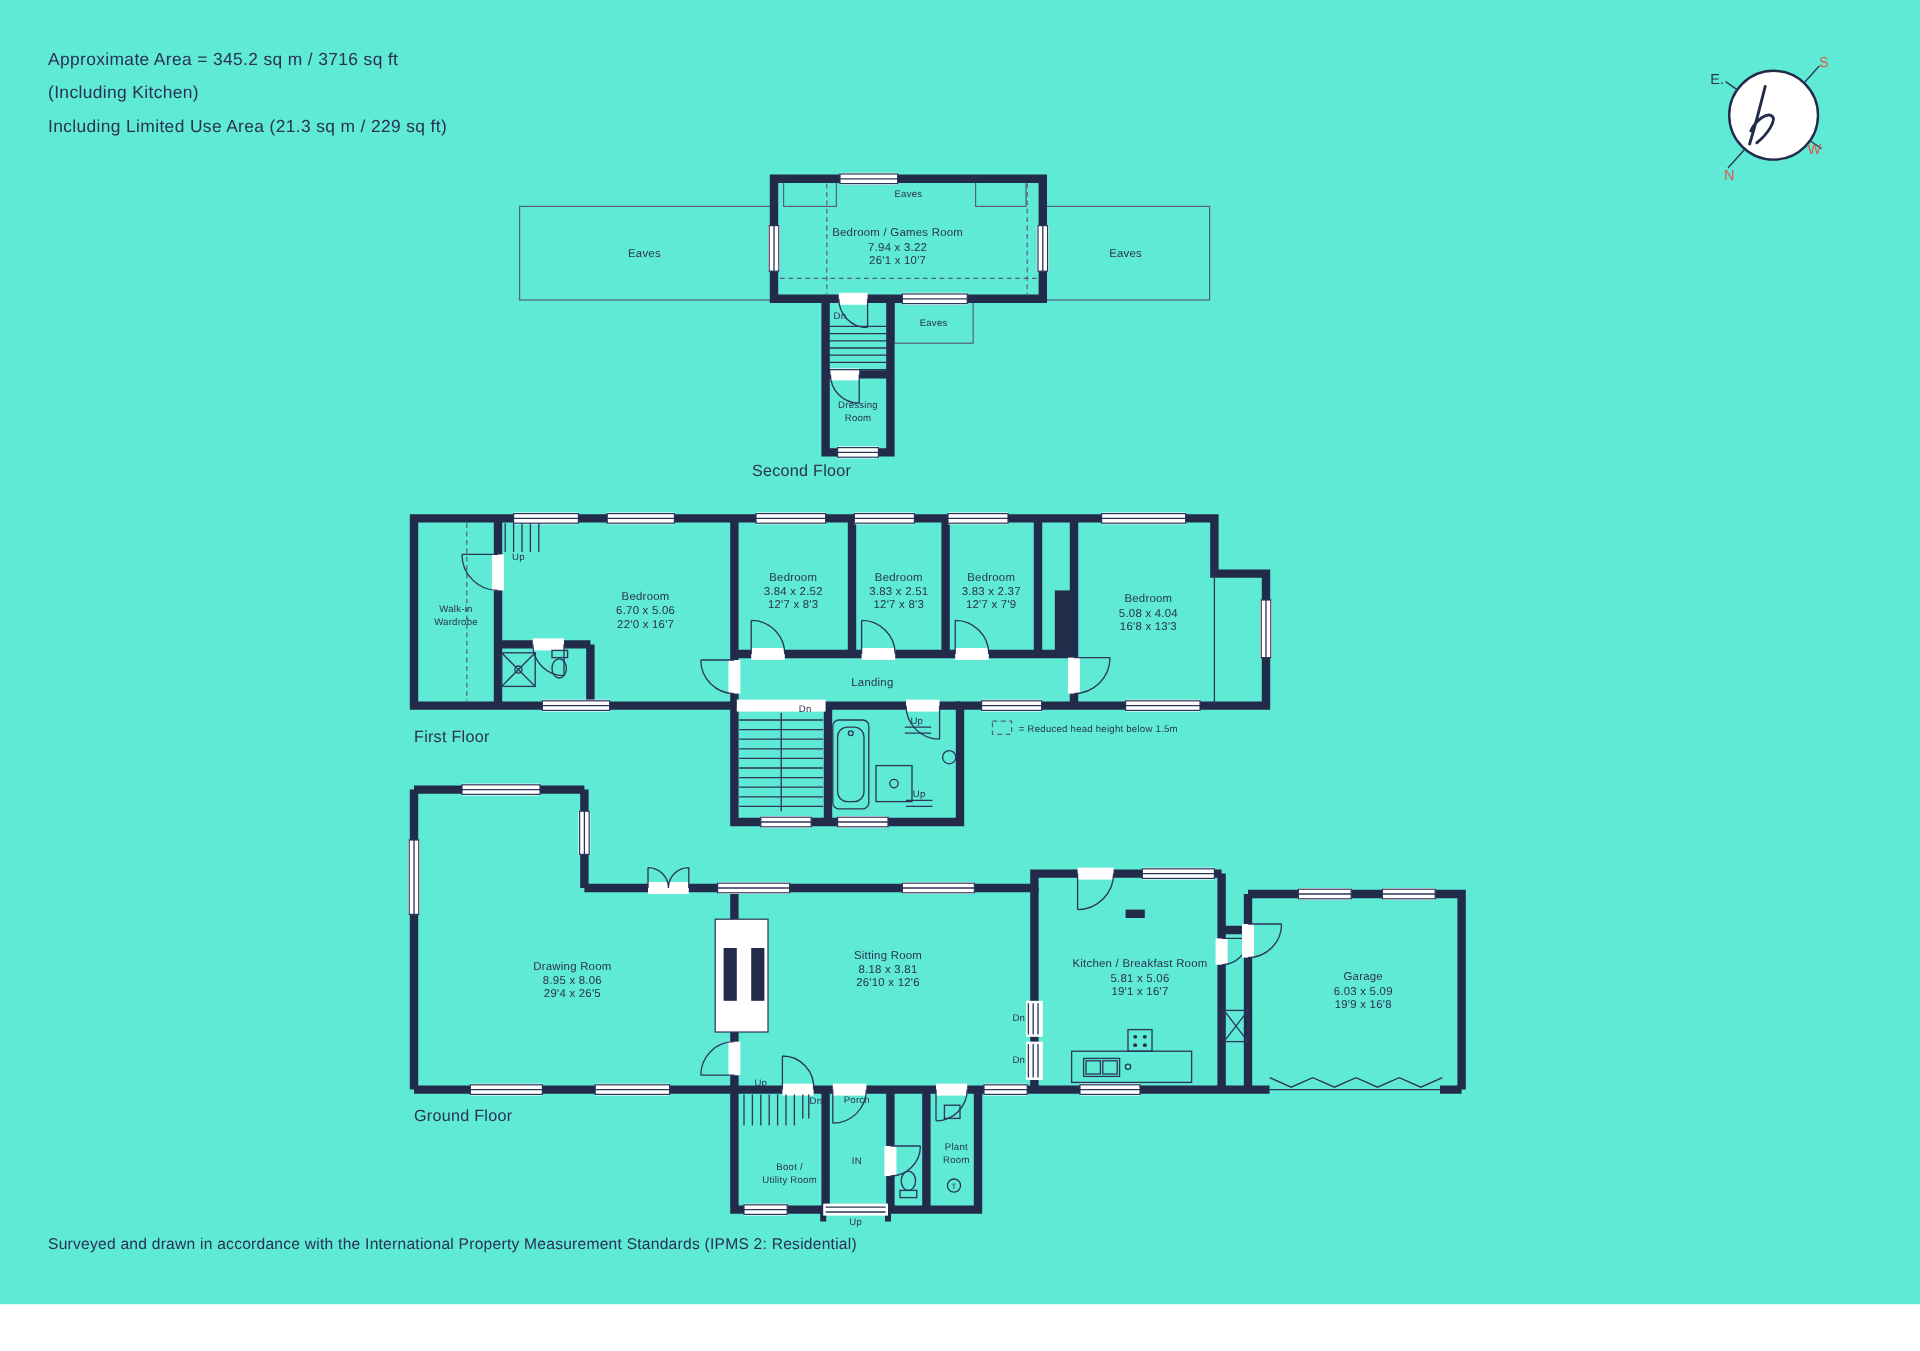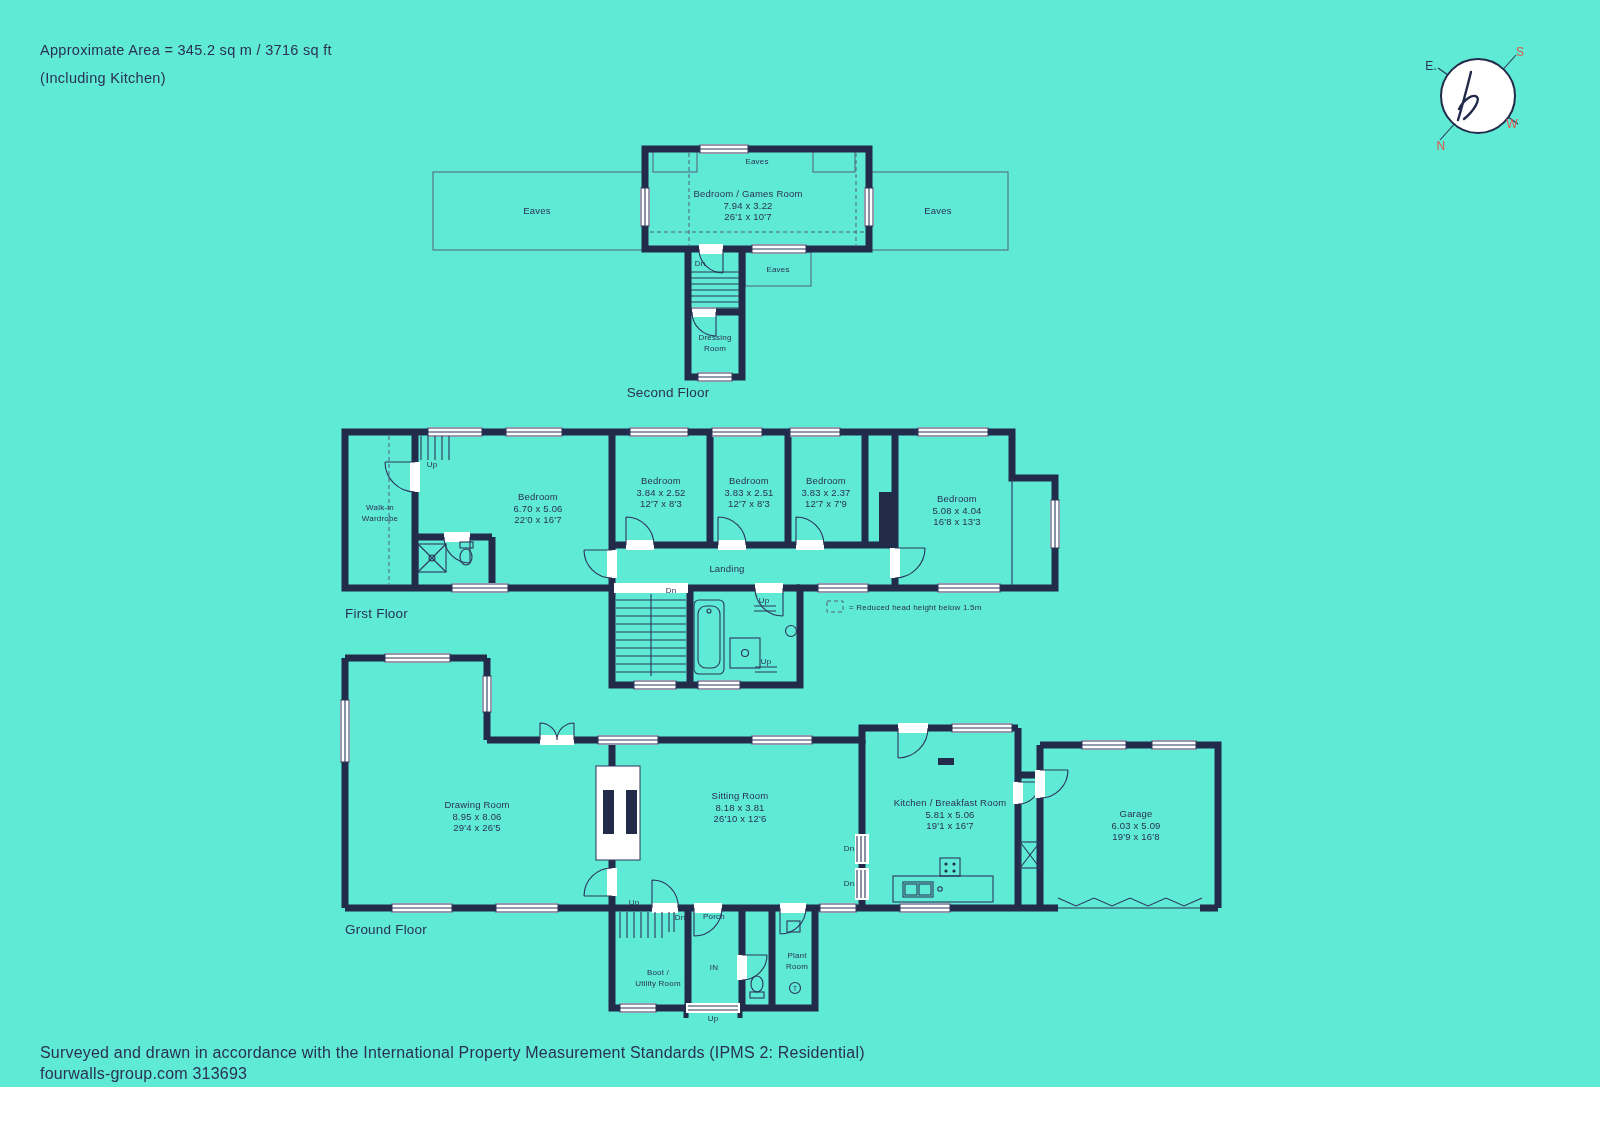--- a/index.html
+++ b/index.html
@@ -1,19 +1,19 @@
 <!DOCTYPE html>
 <html><head>
 <meta charset="utf-8">
 <style>
   html,body{margin:0;padding:0;background:#fff;}
   .page{position:relative;width:1600px;height:1087px;background:#5eead4;overflow:hidden;
         font-family:"Liberation Sans",sans-serif;color:#2b3153;}
   .hdr{position:absolute;left:40px;top:36px;font-size:14.5px;letter-spacing:.3px;line-height:28px;}
-  .ftr{position:absolute;left:40px;top:1026px;font-size:16px;letter-spacing:.2px;line-height:21px;margin-top:16px;}
+  .ftr{position:absolute;left:40px;top:1026px;font-size:13px;letter-spacing:.2px;line-height:21px;}
   svg{position:absolute;left:0;top:0;}
   .w{stroke:#232b4b;stroke-width:7;fill:none;}
   .w5{stroke:#232b4b;stroke-width:5;fill:none;}
   .t{stroke:#555e7c;stroke-width:1;fill:none;}
   .t2{stroke:#2c355a;stroke-width:1.1;fill:none;}
   .dash{stroke:#555e7c;stroke-width:1;fill:none;stroke-dasharray:4 3;}
   .wg{fill:#fff;stroke:none;}
   .wf{fill:none;stroke:#2c355a;stroke-width:1;}
   .blk{fill:#232b4b;}
   text{fill:#2b3153;font-family:"Liberation Sans",sans-serif;letter-spacing:.2px;}
@@ -27,25 +27,25 @@
   .tm{font-size:6.5px;text-anchor:middle;}
 </style>
 </head>
 <body>
 
 <div class="page">
 
   <div class="hdr">
     <div>Approximate Area = 345.2 sq m / 3716 sq ft</div>
     <div>(Including Kitchen)</div>
+    <div>Including Limited Use Area (21.3 sq m / 229 sq ft)</div>
   </div>
 
   <div class="ftr">
     <div>Surveyed and drawn in accordance with the International Property Measurement Standards (IPMS 2: Residential)</div>
-    <div>fourwalls-group.com 313693</div>
   </div>
 
   <svg width="1600" height="1126" viewBox="0 0 1600 1126">
 
     <g>
       <path class="t2" d="M1516,55 L1440,140 M1438,68 L1518,124"></path>
       <circle cx="1478" cy="96" r="37" fill="#fff" stroke="#232b4b" stroke-width="2"></circle>
       <path d="M1471,72 C1467,88 1462,107 1458,120 M1459,109 C1464,99 1473,93.5 1477,97 C1480,100 1474,111 1464,119" fill="none" stroke="#232b4b" stroke-width="2.4" stroke-linecap="round"></path>
       <text class="cmp" x="1431" y="70">E.</text>
       <text class="cmp red" x="1520" y="56">S</text>

